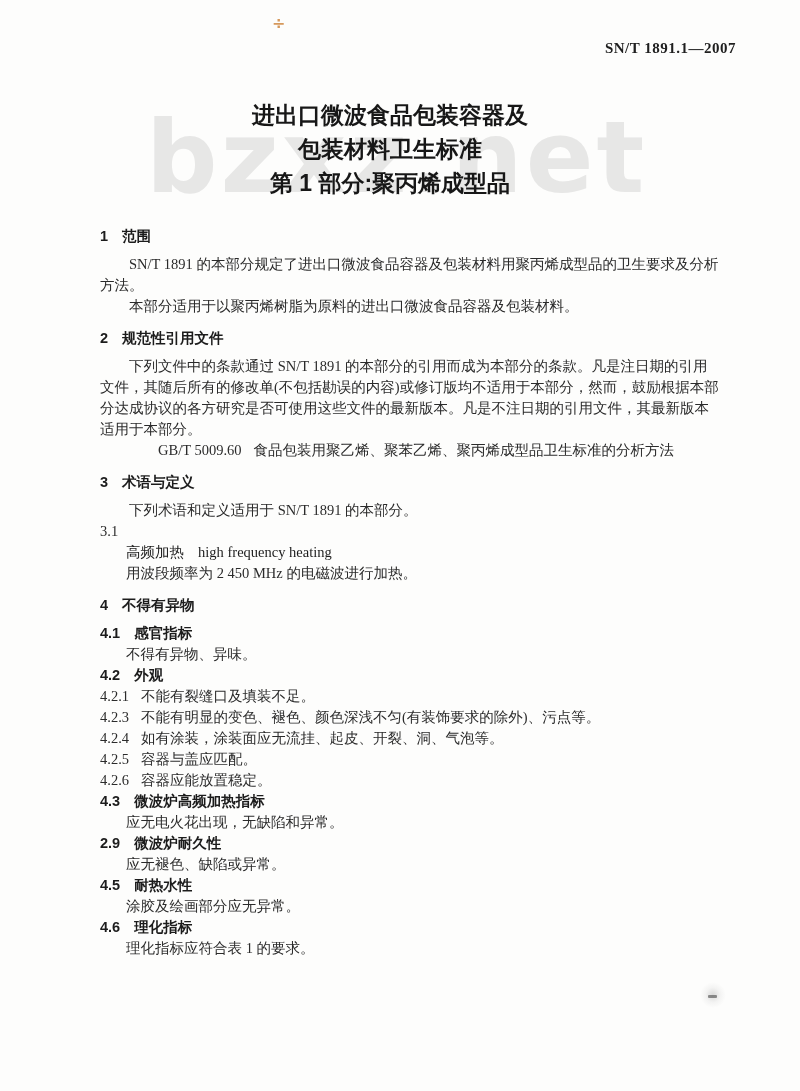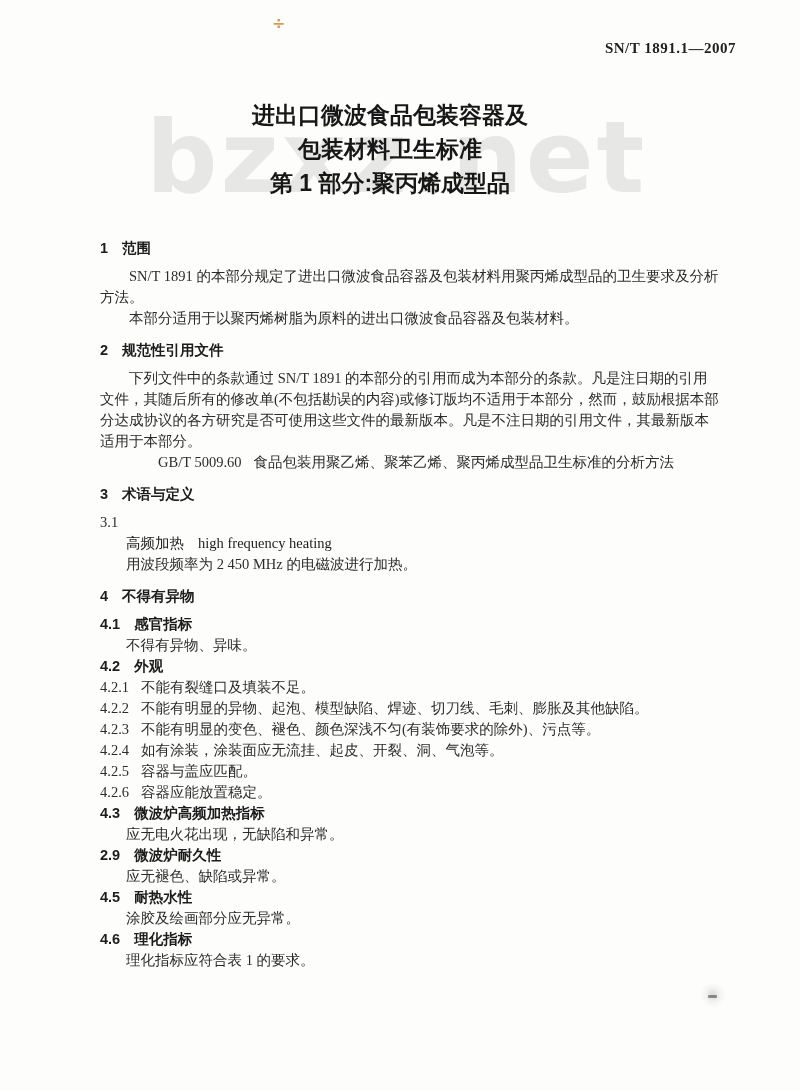--- a/index.html
+++ b/index.html
@@ -34,21 +34,21 @@
     font-family:"DejaVu Sans", sans-serif;
     z-index:0;user-select:none;
   }
   .title-block{
     position:absolute;top:98px;left:0;width:780px;
     text-align:center;z-index:1;
     font-family:"Liberation Sans", sans-serif;
     font-weight:bold;font-size:23px;line-height:34px;color:#171717;
   }
   .content{
-    position:absolute;top:238px;left:100px;width:622px;z-index:1;
+    position:absolute;top:226px;left:100px;width:622px;z-index:1;
     font-size:14.5px;line-height:21px;color:#2b2b2b;
   }
   .sec-heading{
     font-family:"Liberation Sans", sans-serif;
     font-weight:bold;font-size:14.5px;color:#1c1c1c;
     margin:11px 0 7px 0;
   }
   .sec-heading:first-child{margin-top:0;}
   .sub-heading{
     font-family:"Liberation Sans", sans-serif;
@@ -102,43 +102,41 @@
       <span class="num">2</span><span>规范性引用文件</span>
     </div>
     <p class="para">下列文件中的条款通过 SN/T 1891 的本部分的引用而成为本部分的条款。凡是注日期的引用文件，其随后所有的修改单(不包括勘误的内容)或修订版均不适用于本部分，然而，鼓励根据本部分达成协议的各方研究是否可使用这些文件的最新版本。凡是不注日期的引用文件，其最新版本适用于本部分。</p>
     <p class="para">
       <span class="num-item">GB/T 5009.60</span><span>食品包装用聚乙烯、聚苯乙烯、聚丙烯成型品卫生标准的分析方法</span>
     </p>
 
     <div class="sec-heading">
       <span class="num">3</span><span>术语与定义</span>
     </div>
+    <p class="para">下列术语和定义适用于 SN/T 1891 的本部分。</p>
     <p class="clause">3.1</p>
     <p class="indent1 term-line">
       <span>高频加热</span><span class="term-en">high frequency heating</span>
     </p>
     <p class="indent1">用波段频率为 2 450 MHz 的电磁波进行加热。</p>
 
     <div class="sec-heading">
       <span class="num">4</span><span>不得有异物</span>
     </div>
 
     <div class="sub-heading">
       <span class="num">4.1</span><span>感官指标</span>
     </div>
     <p class="indent1">不得有异物、异味。</p>
 
     <div class="sub-heading">
       <span class="num">4.2</span><span>外观</span>
     </div>
     <p class="clause">
       <span class="num-item">4.2.1</span><span>不能有裂缝口及填装不足。</span>
-    </p>
-    <p class="clause">
-      <span class="num-item">4.2.2</span><span>不能有明显的异物、起泡、模型缺陷、焊迹、切刀线、毛刺、膨胀及其他缺陷。</span>
     </p>
     <p class="clause">
       <span class="num-item">4.2.3</span><span>不能有明显的变色、褪色、颜色深浅不匀(有装饰要求的除外)、污点等。</span>
     </p>
     <p class="clause">
       <span class="num-item">4.2.4</span><span>如有涂装，涂装面应无流挂、起皮、开裂、洞、气泡等。</span>
     </p>
     <p class="clause">
       <span class="num-item">4.2.5</span><span>容器与盖应匹配。</span>
     </p>

